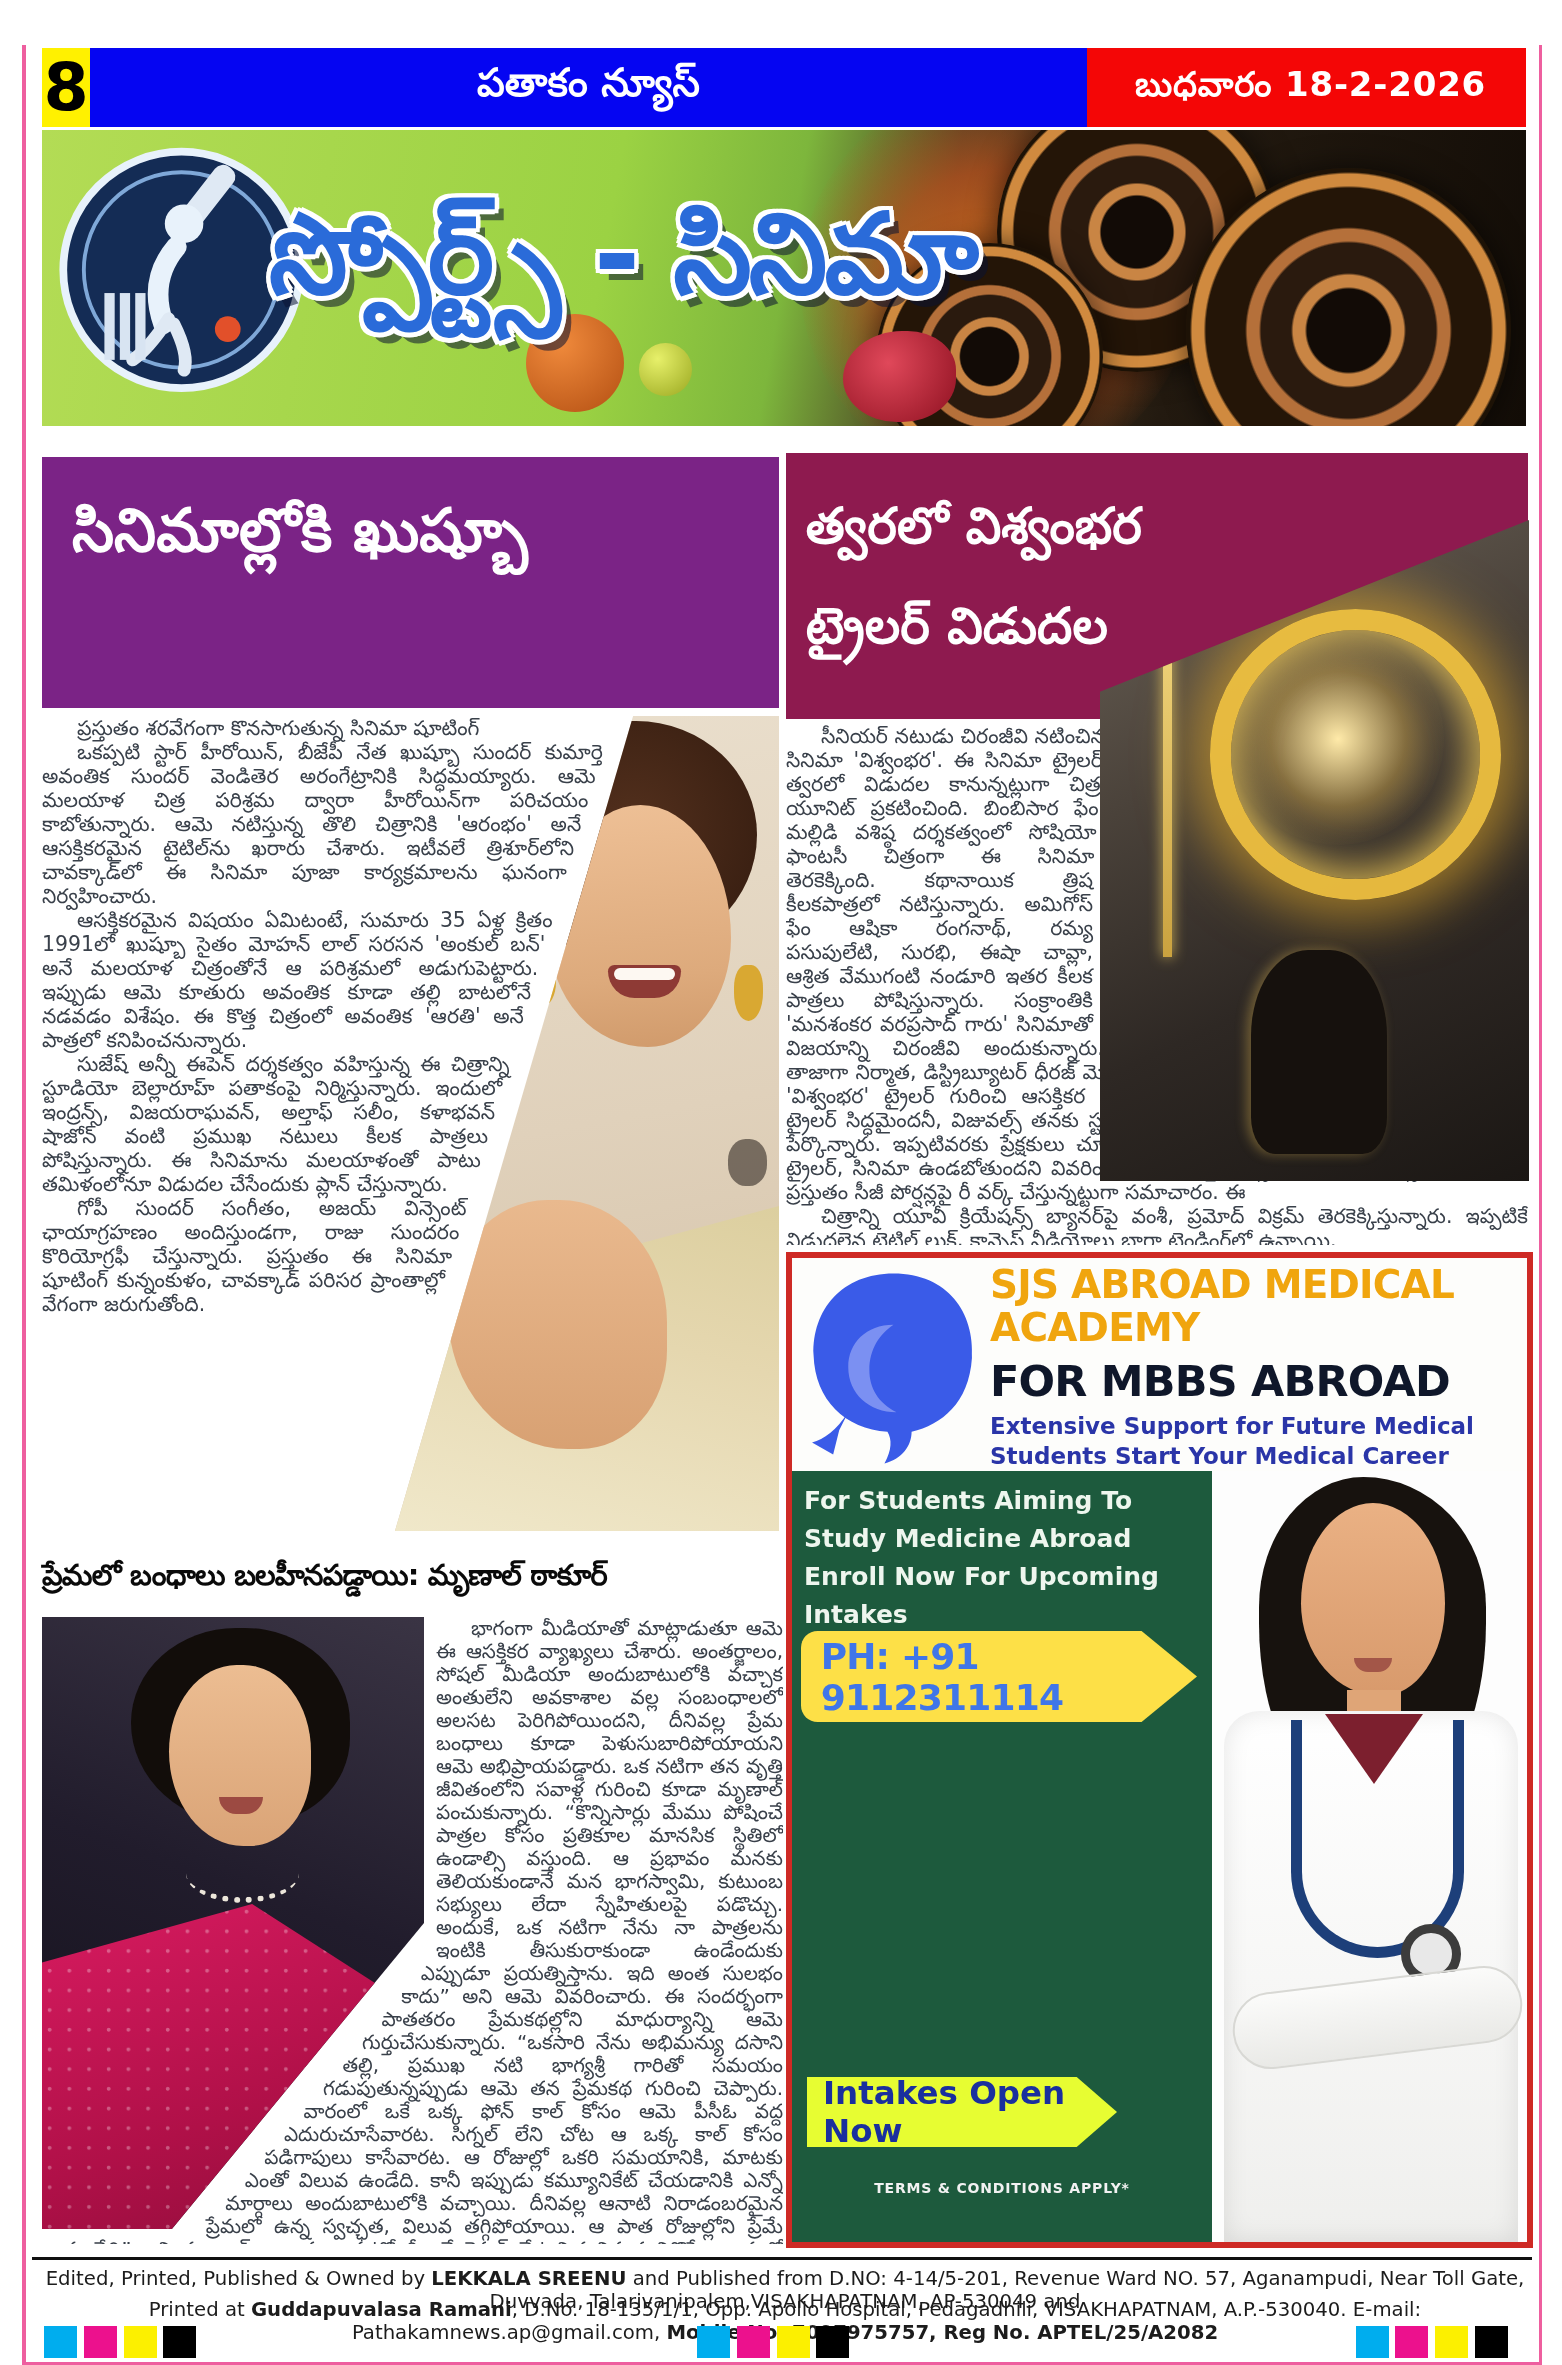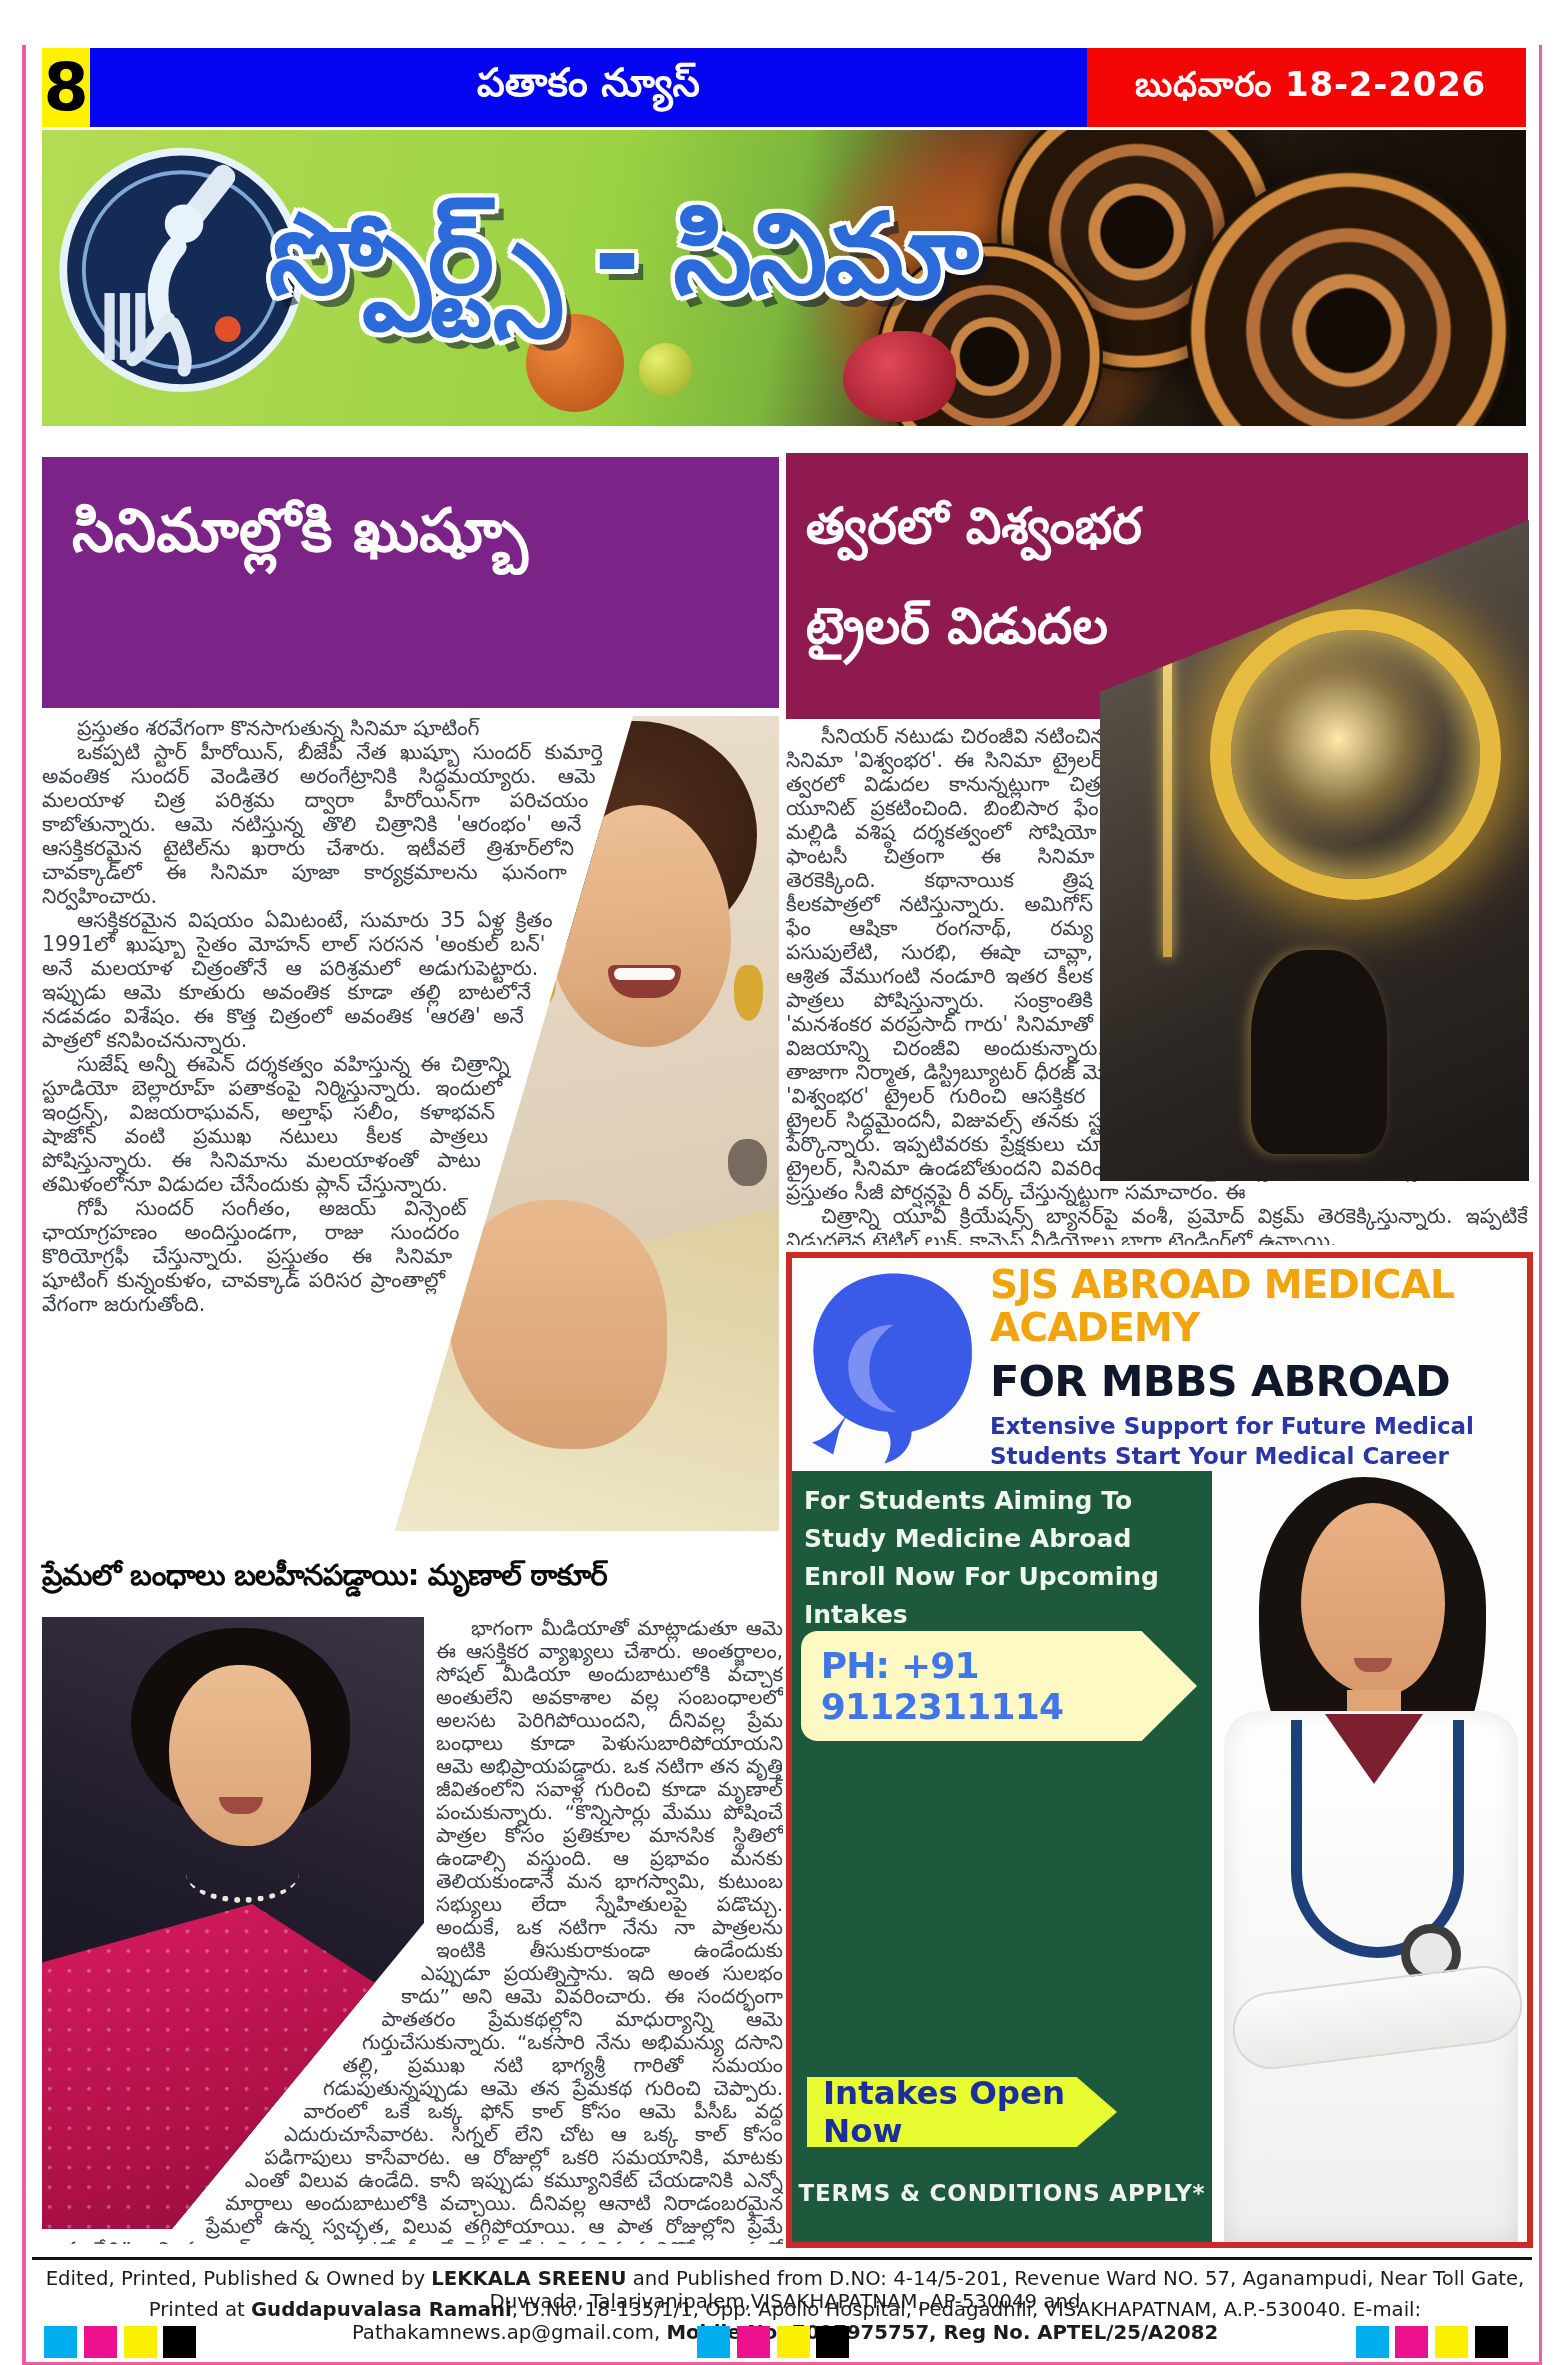--- a/index.html
+++ b/index.html
@@ -78,28 +78,28 @@
 
   
   .ad{position:absolute;left:786px;top:1252px;width:747px;height:996px;box-sizing:border-box;border:6.8px solid #ce2a25;background:#fff;overflow:hidden;z-index:3;}
   .ad-top{position:relative;height:213px;background:#fdfdfb;}
   .ad-logo{position:absolute;left:10.6px;top:6px;width:181px;height:203px;}
   .ad-t1{position:absolute;left:198px;top:4.5px;font-size:39px;line-height:43px;font-weight:800;color:#f0a50e;letter-spacing:-0.8px;}
   .ad-sub{position:absolute;left:198px;top:98px;font-size:43px;font-weight:800;color:#0f172a;letter-spacing:-0.8px;}
   .ad-tag{position:absolute;left:198px;top:153px;font-size:23px;line-height:30px;font-weight:700;color:#2a35a8;}
   .ad-green{position:absolute;left:0;top:213px;width:420px;bottom:0;background:#1d5a3d;}
   .g-head{margin:10.6px 12px 0 12px;color:#eef6ee;font-size:25px;line-height:38px;font-weight:700;}
-  .g-arrow{position:absolute;left:9px;top:160px;width:396px;height:110px;background:#fef9c3;border-radius:16.6px;
+  .g-arrow{position:absolute;left:9px;top:160px;width:396px;height:91px;background:#fde047;border-radius:16.6px;
     clip-path:polygon(0 0,86% 0,100% 50%,86% 100%,0 100%);display:flex;align-items:center;justify-content:flex-start;padding-left:19.7px;box-sizing:border-box;}
   .g-phone{color:#4076e8;font-weight:800;font-size:36px;letter-spacing:-0.8px;}
   .g-list{position:absolute;left:13.6px;top:316px;color:#fff;font-size:25px;line-height:47px;font-weight:700;}
   .g-cta{position:absolute;left:15px;top:606px;width:310px;height:70px;background:#e7fd32;
     clip-path:polygon(0 0,87% 0,100% 50%,87% 100%,0 100%);display:flex;align-items:center;justify-content:center;}
   .g-cta span{font-size:32.5px;font-weight:800;color:#1a2f9e;margin-right:30px;padding-left:16px;}
-  .g-terms{position:absolute;left:0;right:0;top:709px;text-align:center;color:#f2f2f2;font-size:23px;font-weight:700;letter-spacing:0.8px;}
+  .g-terms{position:absolute;left:0;right:0;top:709px;text-align:center;color:#f2f2f2;font-size:14px;font-weight:700;letter-spacing:0.8px;}
   .ad-doc{position:absolute;left:420px;top:213px;right:0;bottom:0;background:#fdfdfd;overflow:hidden;}
   .ad-doc>div{position:absolute;}
   .d-hair{top:6px;left:47px;width:227px;height:325px;background:#17120e;border-radius:46% 54% 40% 40%/40% 40% 55% 55%;}
   .d-face{top:32px;left:89px;width:144px;height:193px;background:linear-gradient(#eab184,#d89a6c);border-radius:50% 50% 44% 56%/52% 52% 48% 48%;}
   .d-smile{top:187px;left:142px;width:38px;height:13.6px;background:#a35648;border-radius:0 0 23px 23px;}
   .d-neck{top:219px;left:135px;width:54px;height:38px;background:#dfa577;}
   .d-coat{top:240px;left:12px;right:9px;bottom:0;background:linear-gradient(#ffffff,#efefed);border-radius:35px 35px 0 0;box-shadow:inset 0 0 26px rgba(0,0,0,.10);}
   .d-shirt{top:243px;left:113px;width:98px;height:70px;background:#7c1f2e;clip-path:polygon(0 0,100% 0,50% 100%);}
   .d-steth{top:249px;left:79px;width:151px;height:227px;border:11.3px solid #1d3f7a;border-top:none;border-radius:0 0 91px 91px;}
   .d-disc{top:453px;left:189px;width:42px;height:42px;border:9px solid #3c3c3c;border-radius:50%;background:#e8e8e8;}

